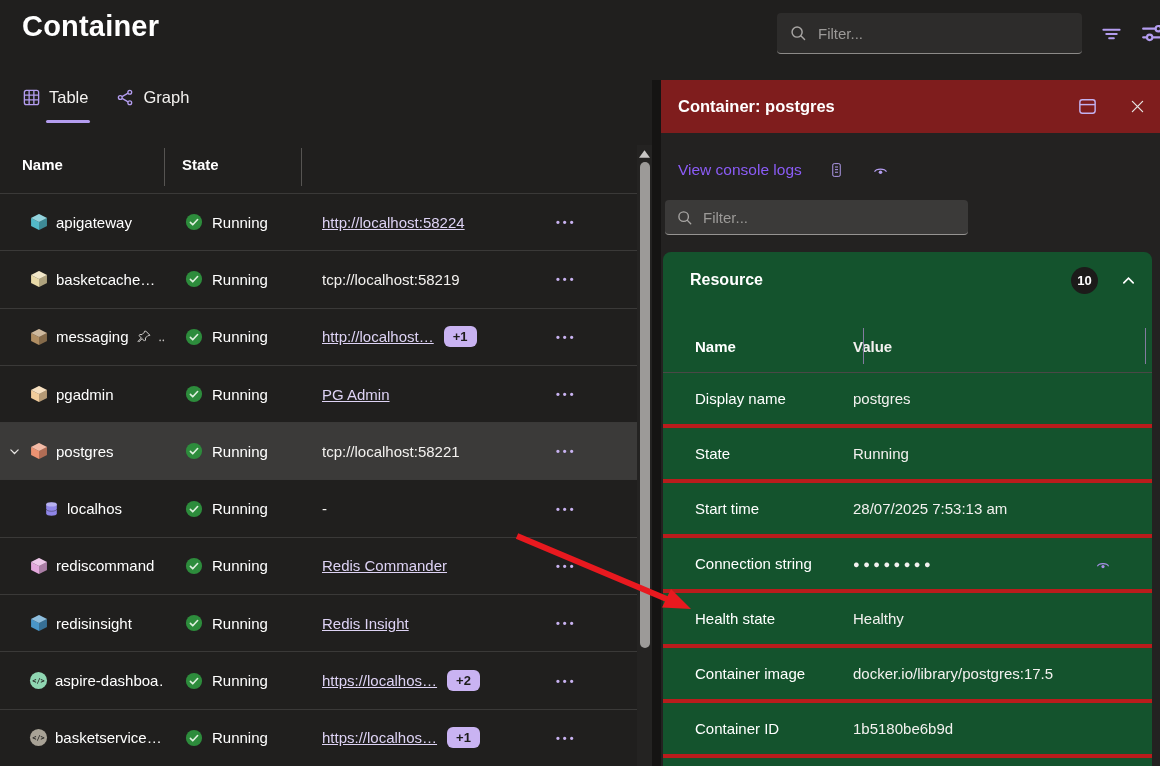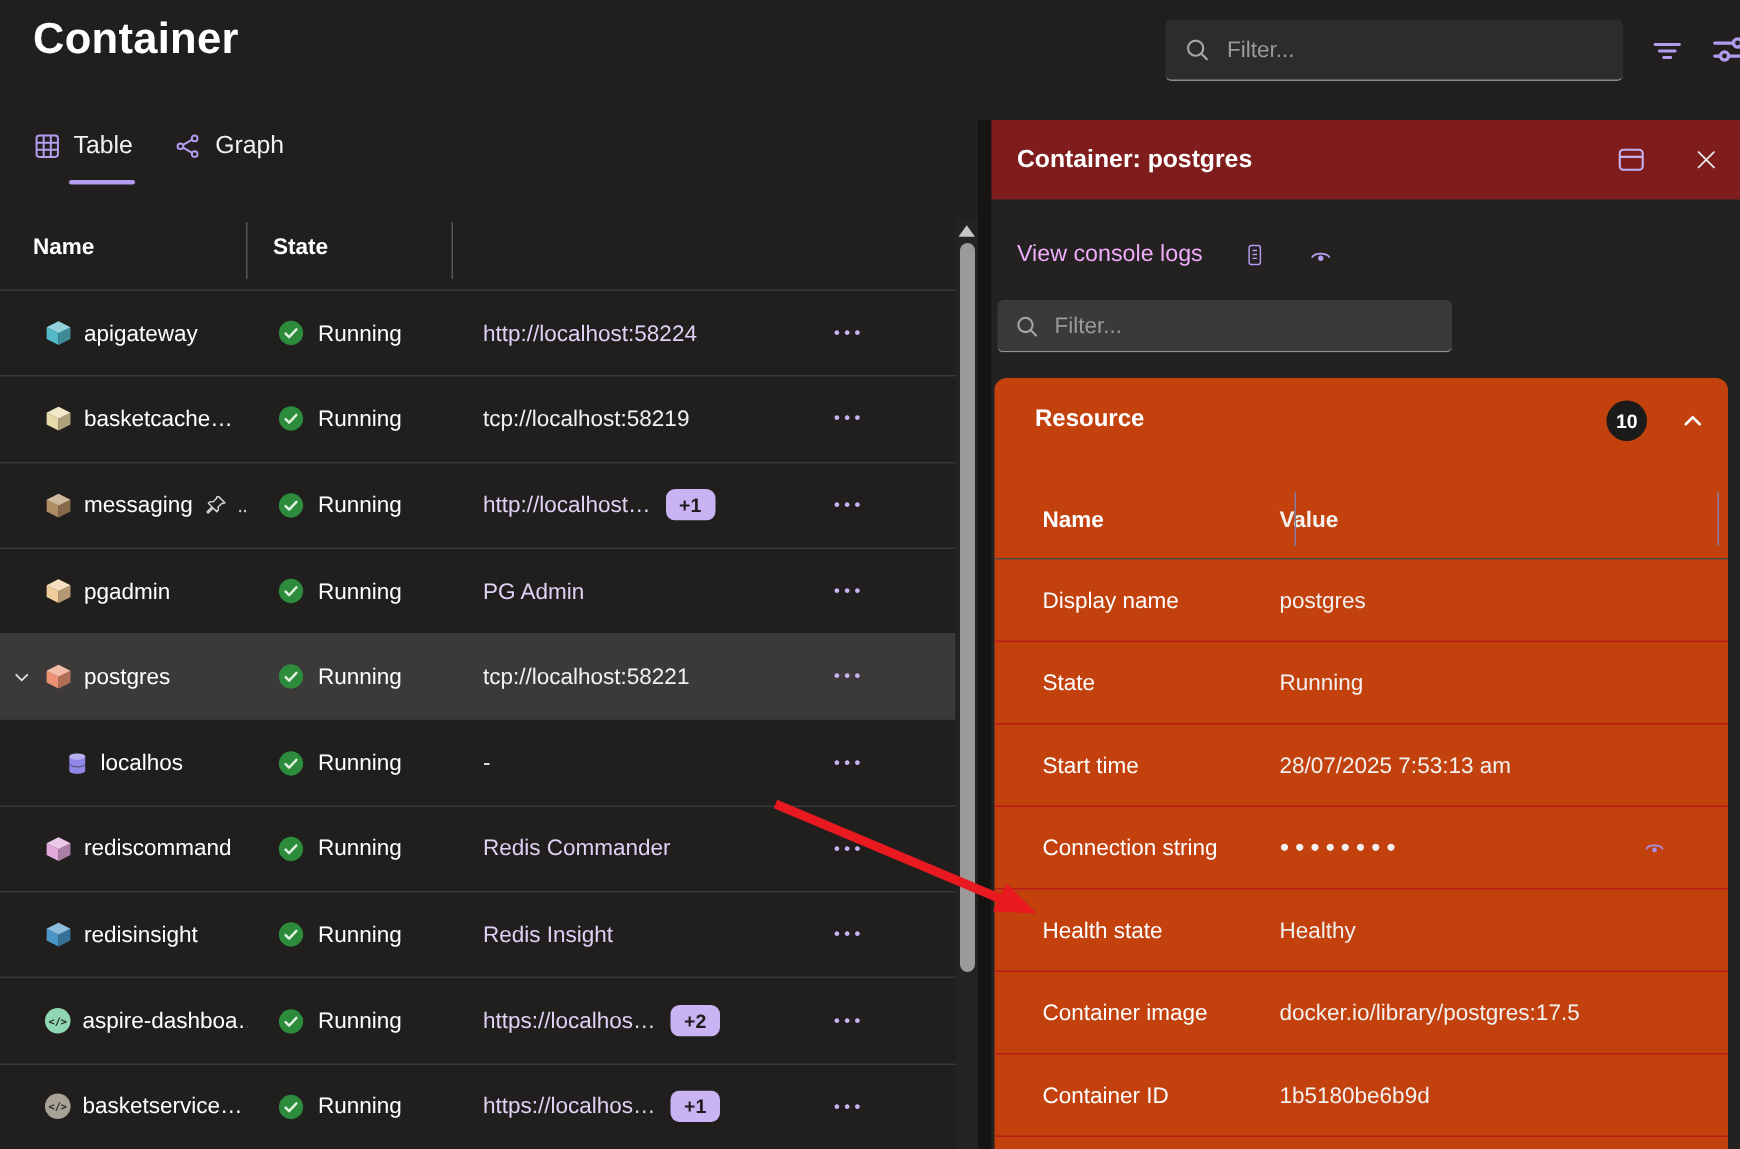--- a/index.html
+++ b/index.html
@@ -45,61 +45,61 @@
   .rows { position:absolute; left:0; top:193px; width:637px; height:573px; display:flex; flex-direction:column; }
   .rrow { flex:0 0 57.3px; display:flex; align-items:center; border-top:1px solid #3A3938; font-size:15px; cursor:pointer; }
   .rrow.sel { background:#3B3A39; }
   .c-name { width:165px; display:flex; align-items:center; padding-left:6px; gap:7px; overflow:hidden; white-space:nowrap; }
   .rrow.child .c-name { padding-left:20px; }
   .chev-slot { width:16px; flex:0 0 auto; display:flex; justify-content:center; }
   .ic { flex:0 0 auto; }
   .nm-suffix{ color:#C8C6C4; font-size:12px; }
   .c-state { width:137px; display:flex; align-items:center; gap:9px; padding-left:20px; }
   .c-url { width:220px; display:flex; align-items:center; gap:10px; padding-left:20px; overflow:hidden; white-space:nowrap; }
-  .url-link { color:#DED3F5; cursor:pointer; }
+  .url-link { color:#DED3F5; text-decoration:underline; cursor:pointer; }
   .url-plain { color:#F3F1EF; }
   .url-badge { background:#C9B3F2; color:#1D1C1B; border-radius:6px; padding:3px 9px; font-size:13px; font-weight:700; flex:0 0 auto; cursor:pointer; }
   .c-actions { width:115px; display:flex; padding-left:34px; }
   .actions-btn { color:#C9B3F2; font-size:11px; letter-spacing:3px; font-weight:700; cursor:pointer; }
 
   
   .v-scrollbar { position:absolute; left:637px; top:145px; width:15px; height:621px; background:#242322; }
   .sb-arrow { position:absolute; top:5px; left:2px; cursor:pointer; }
   .sb-thumb { position:absolute; left:2.5px; top:17px; width:10px; height:486px; background:#9C9A98; border-radius:5px; cursor:pointer; }
 
   .splitter { position:absolute; left:652px; top:80px; width:9px; height:686px; background:#151413; cursor:col-resize; }
 
   
   .panel { position:absolute; left:661px; top:80px; width:499px; height:686px; background:#232221; }
   .panel-header { position:absolute; top:0; left:0; right:0; height:53px; background:#7f1d1d; display:flex; align-items:center; padding-left:17px; }
   .panel-title { font-size:16.5px; font-weight:700; }
   .split-btn { position:absolute; right:62px; top:16px; cursor:pointer; }
   .close-btn { position:absolute; right:14px; top:18px; cursor:pointer; }
 
   .console-row { position:absolute; left:17px; top:70px; height:40px; display:flex; align-items:center; gap:27px; }
-  .console-link { color:#f0abfc; font-size:15.5px; cursor:pointer; }
+  .console-link { color:#8b5cf6; font-size:15.5px; cursor:pointer; }
   .console-row .tbx { cursor:pointer; }
 
   .panel-filter {
     position:absolute; left:4px; top:120px; width:303px; height:35px;
     background:#3B3A39; border-radius:4px; border-bottom:1px solid #969492;
     display:flex; align-items:center; gap:10px; padding:0 11px;
   }
 
-  .card { position:absolute; left:2px; top:172px; width:489px; height:514px; background:#c2410c; border-radius:8px 8px 0 0; overflow:hidden; }
+  .card { position:absolute; left:2px; top:172px; width:489px; height:514px; background:#14532d; border-radius:8px 8px 0 0; overflow:hidden; }
   .card-header { height:56px; display:flex; align-items:center; padding:0 16px 0 27px; }
   .card-title { font-size:16px; font-weight:700; }
   .count-badge { margin-left:auto; width:27px; height:27px; border-radius:50%; background:#1C1B1A; color:#FFF; font-size:13px; font-weight:600; display:flex; align-items:center; justify-content:center; }
   .collapse-btn { margin-left:23px; cursor:pointer; }
 
   .dhead { height:53px; margin-top:12px; display:flex; align-items:center; font-weight:700; font-size:15px; border-bottom:1px solid #4A4846; position:relative; }
   .dhead::before { content:''; position:absolute; left:200px; top:8px; height:36px; width:1px; background:#837BA0; }
   .dhead::after  { content:''; position:absolute; right:6px;  top:8px; height:36px; width:1px; background:#837BA0; }
   .dlabel { width:190px; padding-left:32px; flex:0 0 auto; }
-  .drow { height:55px; display:flex; align-items:center; font-size:15px; border-bottom:1px solid #b91c1c; position:relative; }
+  .drow { height:55px; display:flex; align-items:center; font-size:15px; border-bottom:4px solid #b91c1c; position:relative; }
   .dvalue { color:#F3F1EF; }
   .dvalue.masked { font-size:11px; letter-spacing:3.5px; }
   .eye-btn { position:absolute; right:40px; top:19px; cursor:pointer; }
 
   
   .arrow-overlay { position:absolute; left:0; top:0; z-index:50; pointer-events:none; }
 </style>
 </head>
 <body>
 

